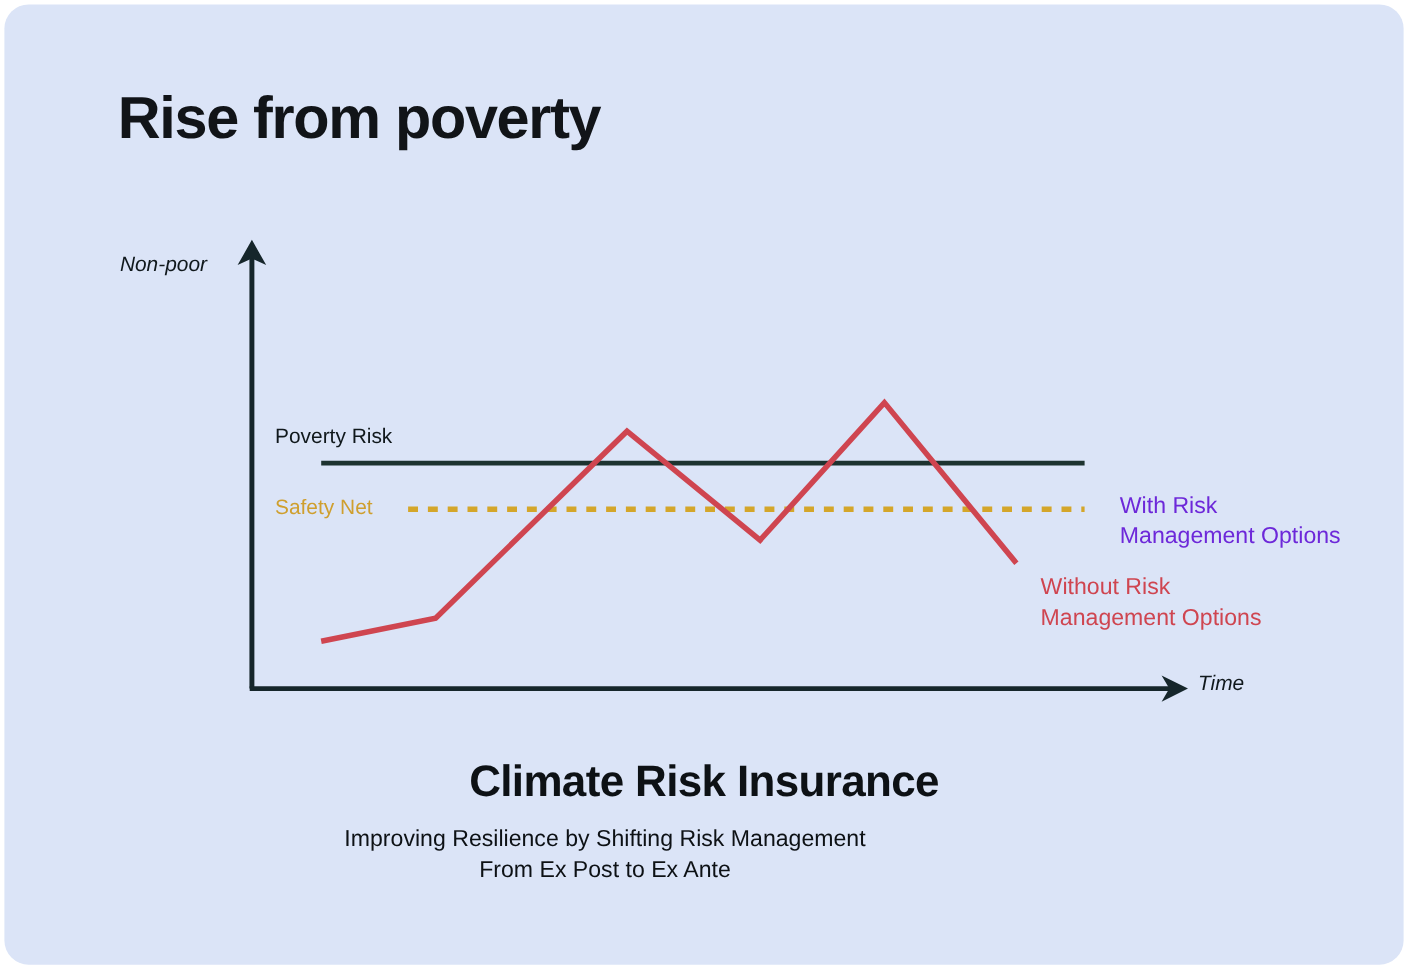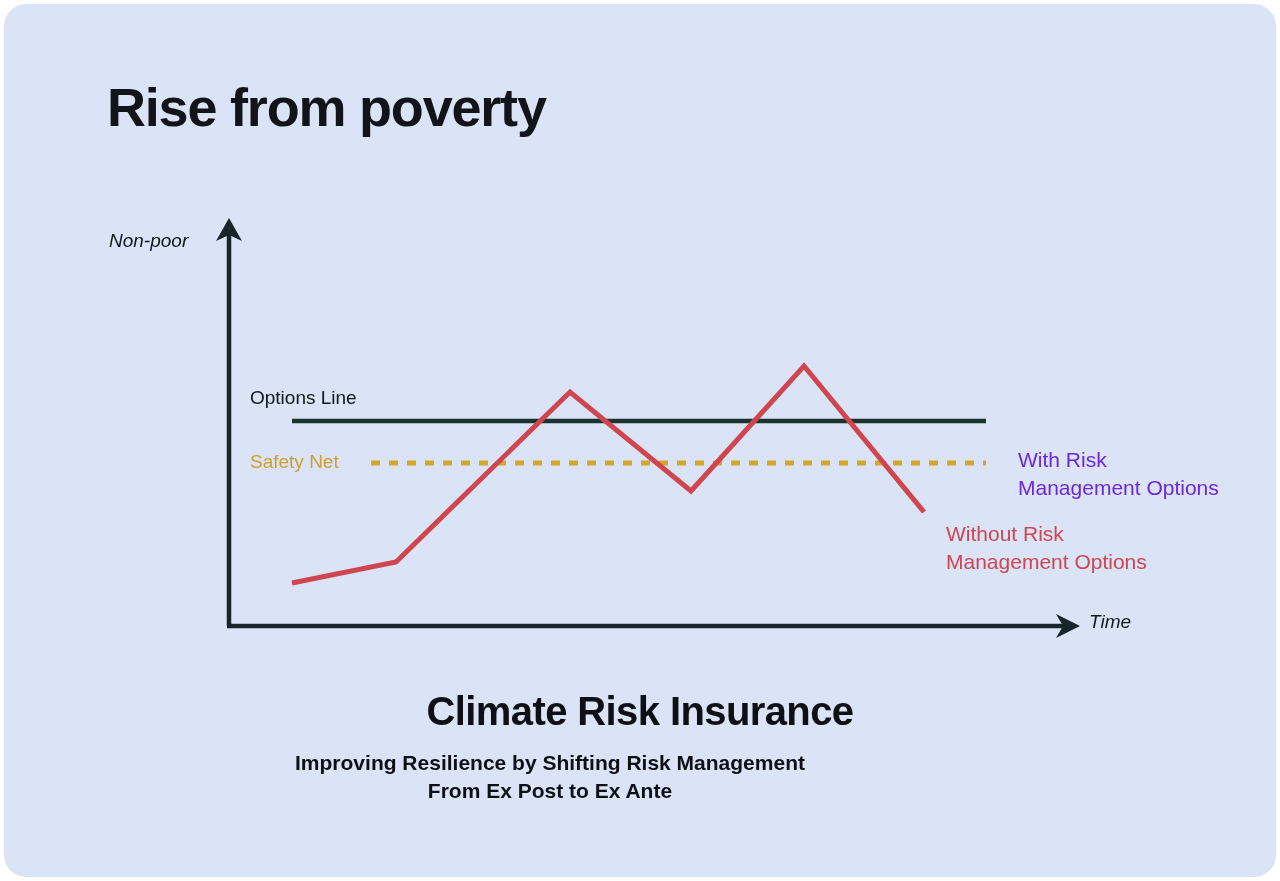--- a/index.html
+++ b/index.html
@@ -100,21 +100,20 @@
     line-height: 1.15;
   }
   #caption-sub {
     left: 0;
     top: 745px;
     width: 1092px;
     text-align: center;
     font-size: 21px;
     color: #0d1115;
     line-height: 28px;
-    font-weight: bold;
   }
 </style>
 </head>
 <body>
 
 <div id="slide" class="abs">
 
   <div id="title" class="abs">Rise from poverty</div>
 
   <svg id="chart-svg" viewBox="0 0 1272 873">
@@ -134,21 +133,21 @@
     <line x1="367" y1="459" x2="982" y2="459" stroke="#d4a62a" stroke-width="5" stroke-dasharray="9 9" stroke-linecap="butt"></line>
 
     <polyline points="288,579 392,558 566,388 687,487 800,362 920,508" fill="none" stroke="#cf4550" stroke-width="5" stroke-linejoin="miter" stroke-linecap="butt"></polyline>
   </svg>
 
   <div id="label-nonpoor" class="abs axis-label">Non-poor</div>
 
 
   <div id="label-time" class="abs axis-label">Time</div>
 
-  <div id="label-poverty-line" class="abs">Options Line</div>
+  <div id="label-poverty-line" class="abs">Poverty Risk</div>
 
   <div id="label-safety-net" class="abs">Safety Net</div>
 
   <div id="legend-with" class="abs">
     <div>With Risk</div>
     <div>Management Options</div>
   </div>
 
   <div id="legend-without" class="abs">
     <div>Without Risk</div>

